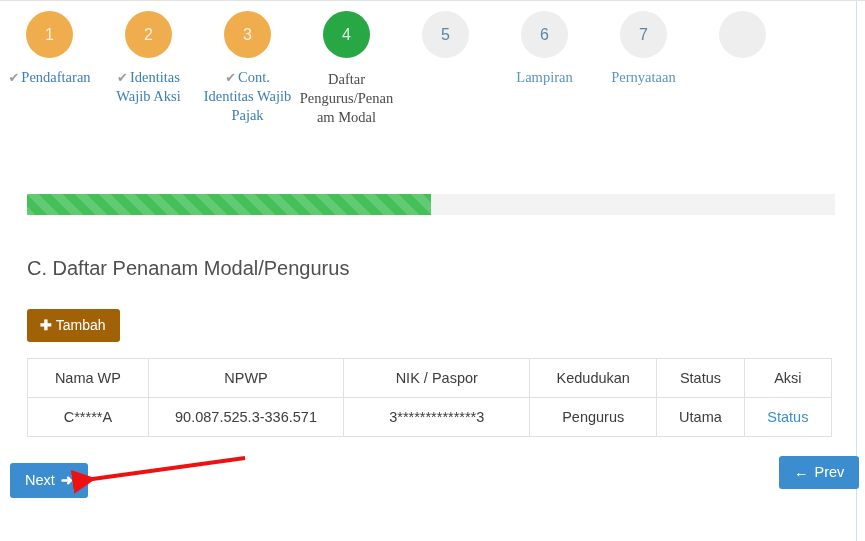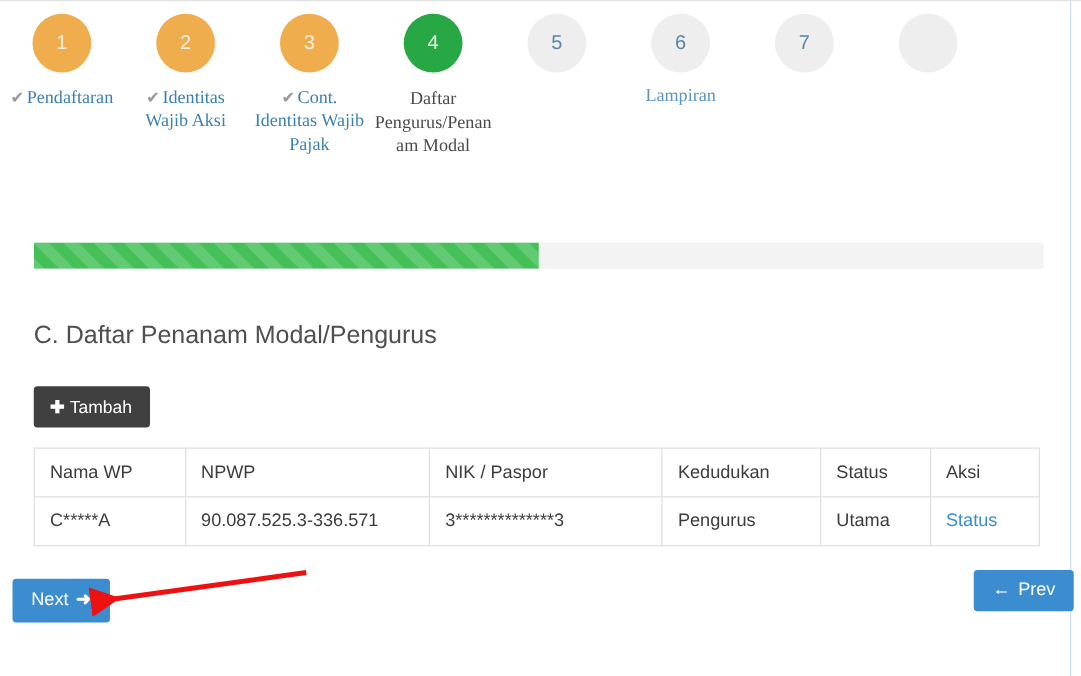--- a/index.html
+++ b/index.html
@@ -141,21 +141,21 @@
     border: none;
     border-radius: 3px;
     font-family: "Liberation Sans", sans-serif;
     cursor: pointer;
     white-space: nowrap;
   }
   .btn-add {
     position: absolute;
     top: 308px;
     left: 27px;
-    background: #404040;
+    background: #a16207;
     color: #ffffff;
     font-size: 14px;
     padding: 9px 14px 10px 13px;
     line-height: 14px;
   }
   .btn-add .plus {
     font-weight: bold;
     padding-right: 4px;
     font-size: 14px;
   }
@@ -168,21 +168,21 @@
     width: 805px;
     border-collapse: collapse;
     font-size: 14.5px;
     color: #3c3c3c;
     background: #fff;
   }
   .data-table th,
   .data-table td {
     border: 1px solid #e0e0e0;
     padding: 10px 12px;
-    text-align: left;
+    text-align: center;
     font-weight: normal;
     height: 18px;
     vertical-align: middle;
   }
   .data-table th { color: #3c3c3c; }
   .col-nama   { width: 118px; }
   .col-npwp   { width: 208px; }
   .col-nik    { width: 192px; }
   .col-kedudukan { width: 115px; }
   .col-status { width: 72px; }
@@ -260,20 +260,21 @@
       <div class="bubble">5</div>
     </div>
 
     <div class="step todo">
       <div class="bubble">6</div>
       <span class="label">Lampiran</span>
     </div>
 
     <div class="step todo">
       <div class="bubble">7</div>
+      <span class="label">Pernyataan</span>
     </div>
 
     <div class="step todo partial">
       <div class="bubble"></div>
       <span class="label"></span>
     </div>
 
   </div>
 
   <div class="progress-wrap" style="background-color: rgb(243, 243, 243);">

